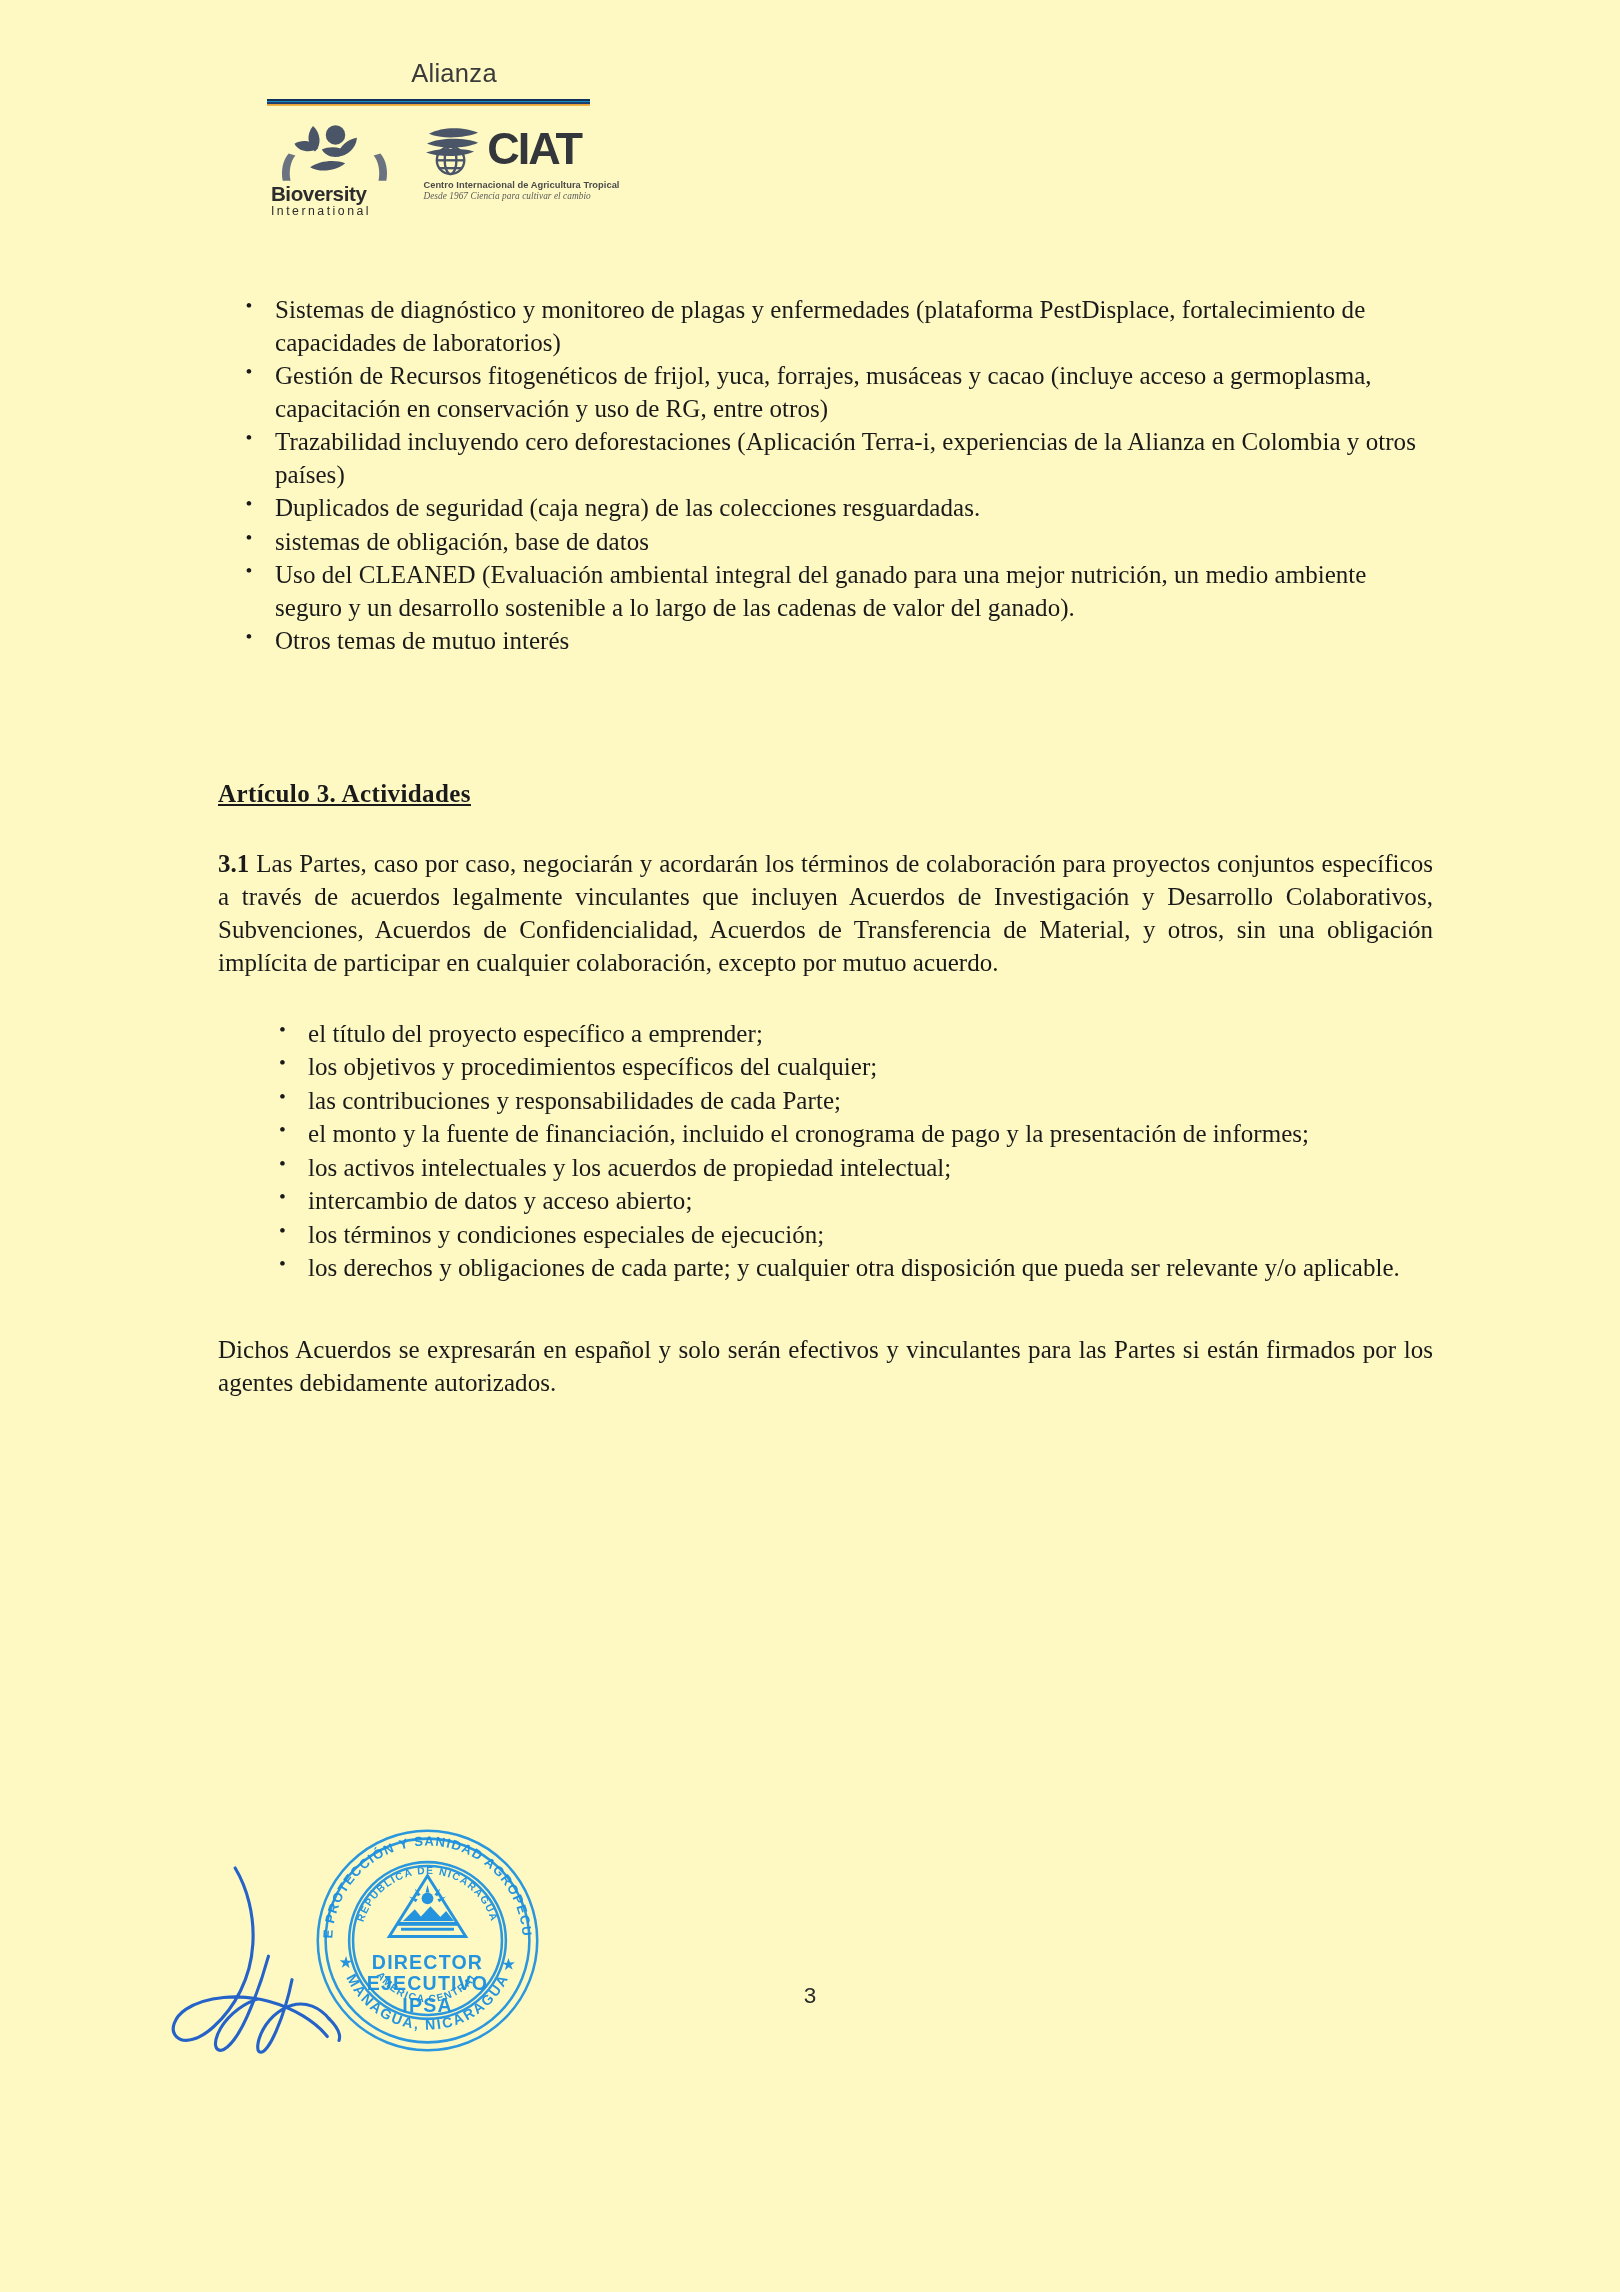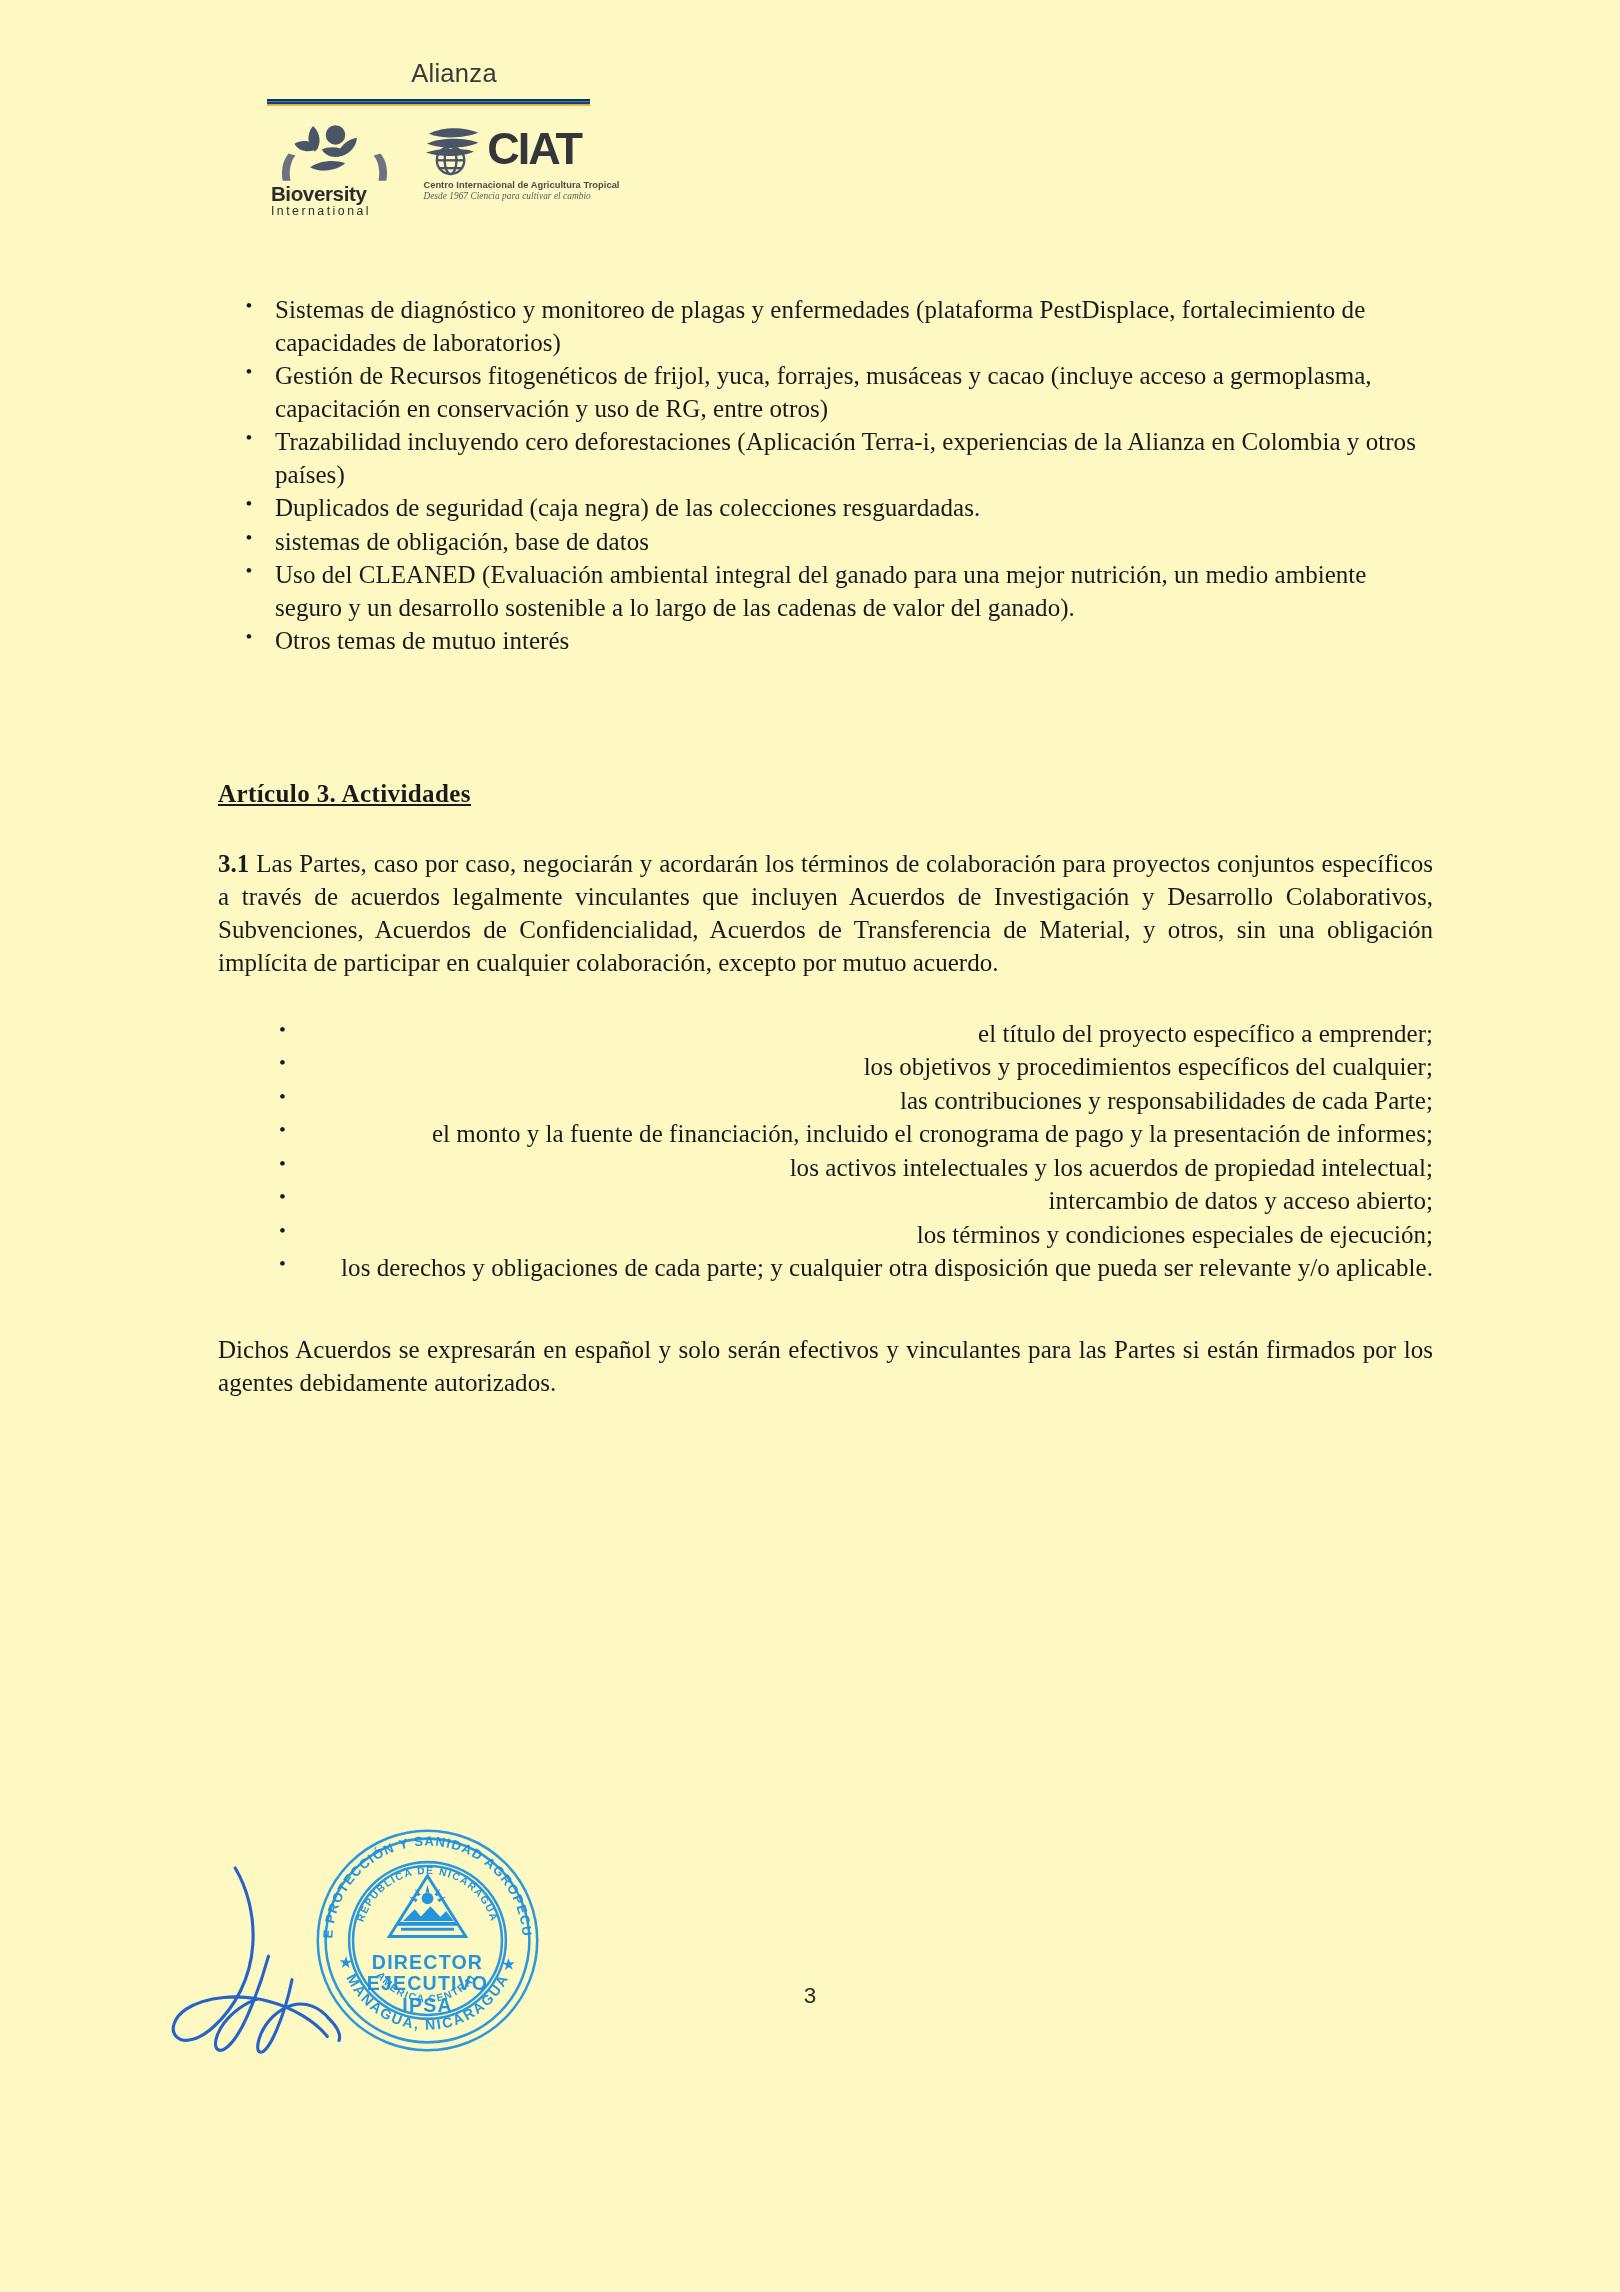--- a/index.html
+++ b/index.html
@@ -132,21 +132,21 @@
     letter-spacing: 0.05px;
   }
   .list li::before {
     content: "\2022";
     position: absolute;
     left: 27.4px;
     top: -1px;
     font-size: 19.6px;
     color: #1a1a1a;
   }
-  .list.indent li { padding-left: 90px; text-align: right; }
+  .list.indent li { padding-left: 90px; }
   .list.indent li::before { left: 61px; }
 
   .para {
     font-size: 25px;
     line-height: 1.32;
     text-align: justify;
     margin: 0;
     letter-spacing: 0.05px;
   }
   .para b { font-weight: bold; }

